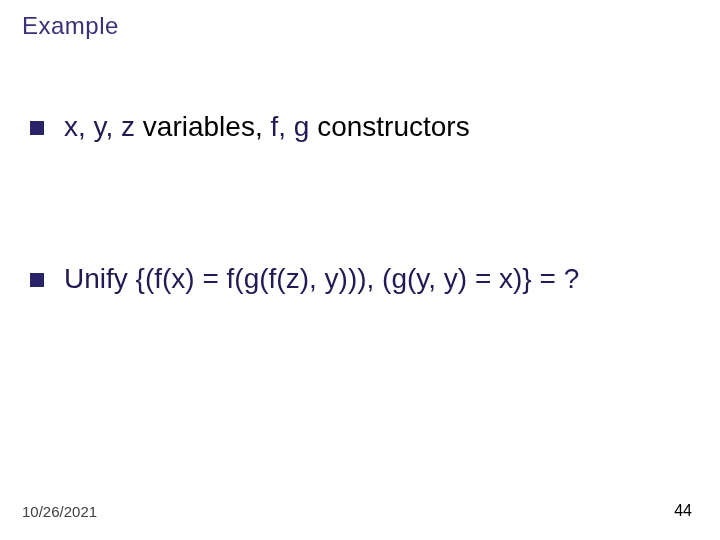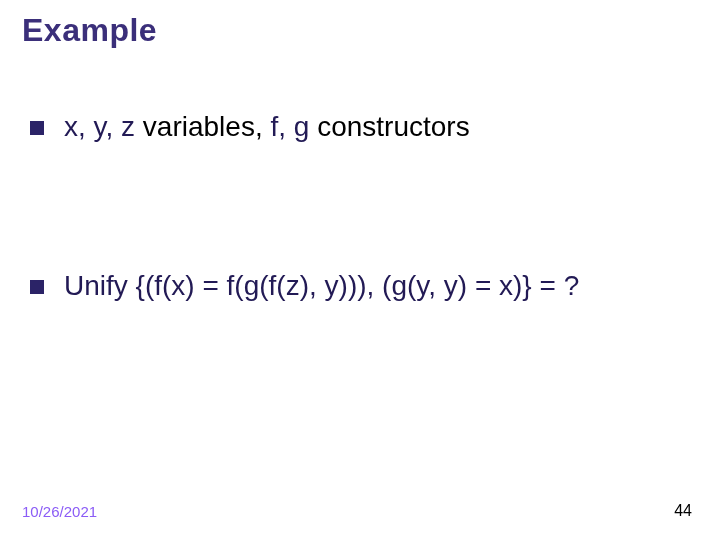--- a/index.html
+++ b/index.html
@@ -14,33 +14,33 @@
   .slide {
     position: relative;
     width: 720px;
     height: 540px;
     box-sizing: border-box;
   }
   .title {
     position: absolute;
     left: 22px;
     top: 12px;
-    font-size: 32px;
+    font-size: 24px;
     color: #3b2f7a;
-    font-weight: 700;
+    font-weight: 400;
     letter-spacing: 0.5px;
   }
   .bullet-row {
     position: absolute;
     left: 30px;
     display: flex;
     align-items: center;
   }
   .bullet-row.first { top: 110px; }
-  .bullet-row.second { top: 269px; justify-content: space-between; }
+  .bullet-row.second { top: 262px; justify-content: space-between; }
   .bullet-box {
     width: 14px;
     height: 14px;
     background: #2b2367;
     flex: 0 0 auto;
     margin-right: 20px;
     margin-top: 2px;
   }
   .bullet-text {
     font-size: 28px;
@@ -49,21 +49,21 @@
     white-space: nowrap;
   }
   .bullet-text .plain {
     color: #000000;
   }
   .footer-date {
     position: absolute;
     left: 22px;
     bottom: 20px;
     font-size: 15px;
-    color: #8b5cf6;
+    color: #404040;
     margin-top: 7px;
   }
   .footer-page {
     position: absolute;
     right: 28px;
     bottom: 20px;
     font-size: 16px;
     color: #000;
   }
 </style>

